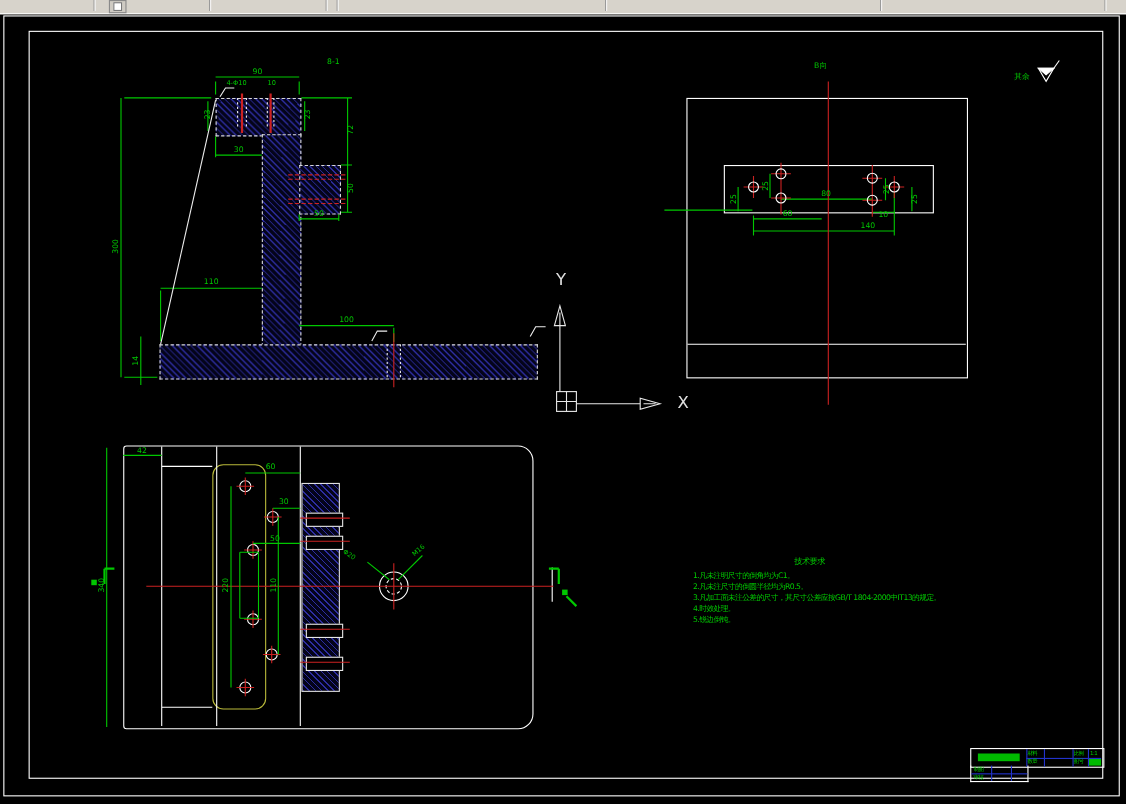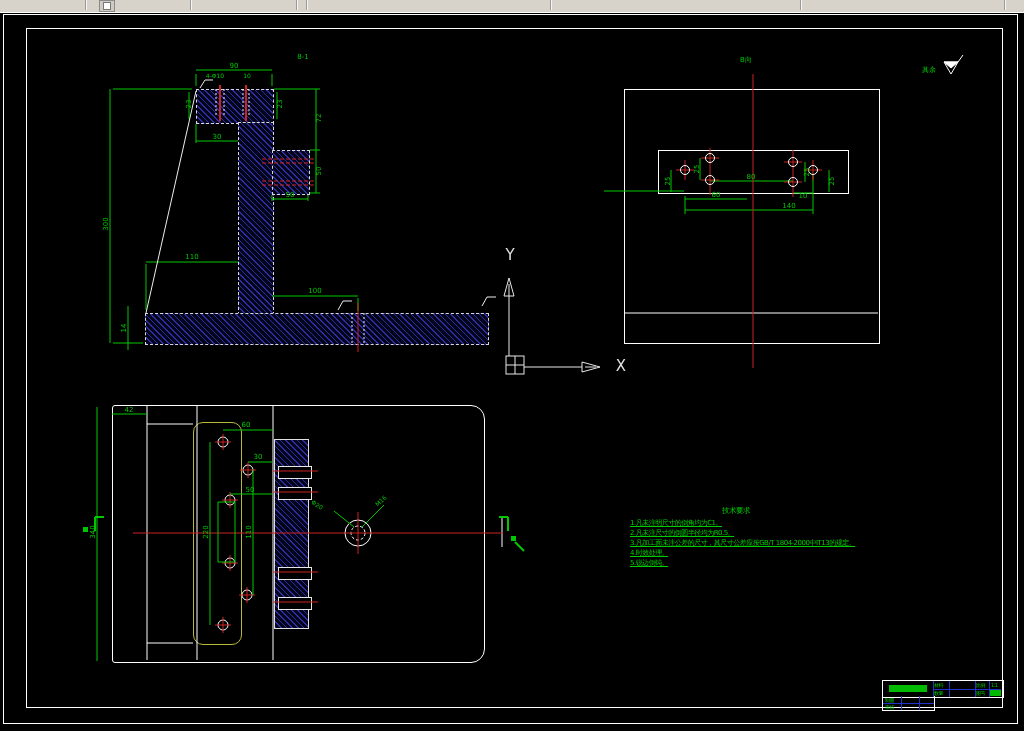--- a/index.html
+++ b/index.html
@@ -22,21 +22,21 @@
   .hatch.solid{border-style:solid;border-color:#e0e0e0;}
   .wrect{position:absolute;border:1px solid #ffffff;background:transparent;}
   .slot{position:absolute;background:#000;border:1px solid #e8e8e8;}
   #yellow-pad{position:absolute;border:1px solid #b9b93a;border-radius:10px;}
   
   .lbl{position:absolute;color:#00c800;font-size:7px;line-height:1;white-space:nowrap;
        transform:translate(-50%,-50%);}
   
   #notes{position:absolute;left:630px;top:506px;color:#00cc00;}
   #notes-title{font-size:7.5px;margin-left:92px;margin-bottom:2px;letter-spacing:-0.5px;}
-  #notes-lines div{font-size:7px;line-height:10px;white-space:nowrap;letter-spacing:-0.5px;text-decoration:underline;}
+  #notes-lines div{font-size:7px;line-height:10px;white-space:nowrap;letter-spacing:-0.5px;}
   
   #titleblock{position:absolute;left:882px;top:680px;width:120px;height:16px;
               border:1px solid #fff;}
   #titleblock2{position:absolute;left:882px;top:696px;width:51px;height:14px;
                border:1px solid #fff;border-top:none;}
   .tbl-line{position:absolute;background:#2233cc;}
   .tbl-txt{position:absolute;color:#00cc00;font-size:5px;line-height:6px;white-space:nowrap;
            letter-spacing:-0.5px;}
   .green-fill{position:absolute;background:#00bb00;}
   svg{position:absolute;left:0;top:0;}

